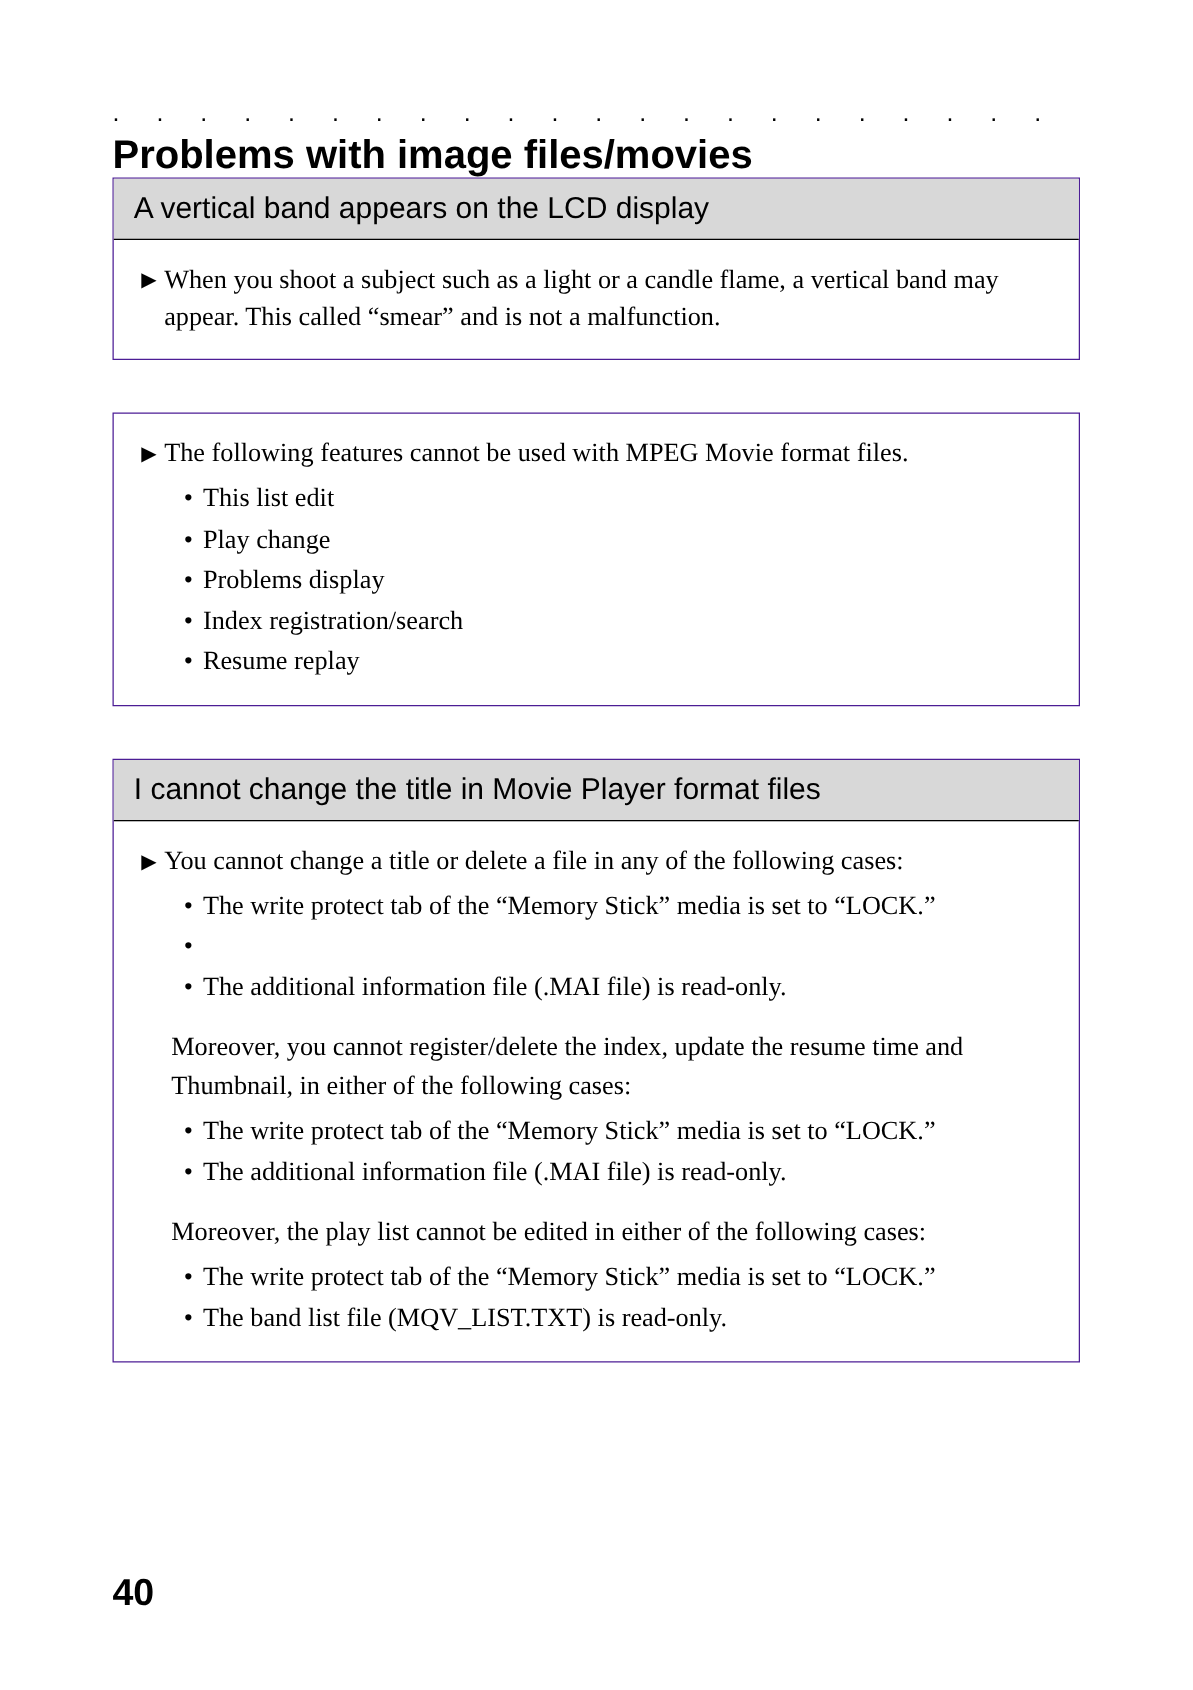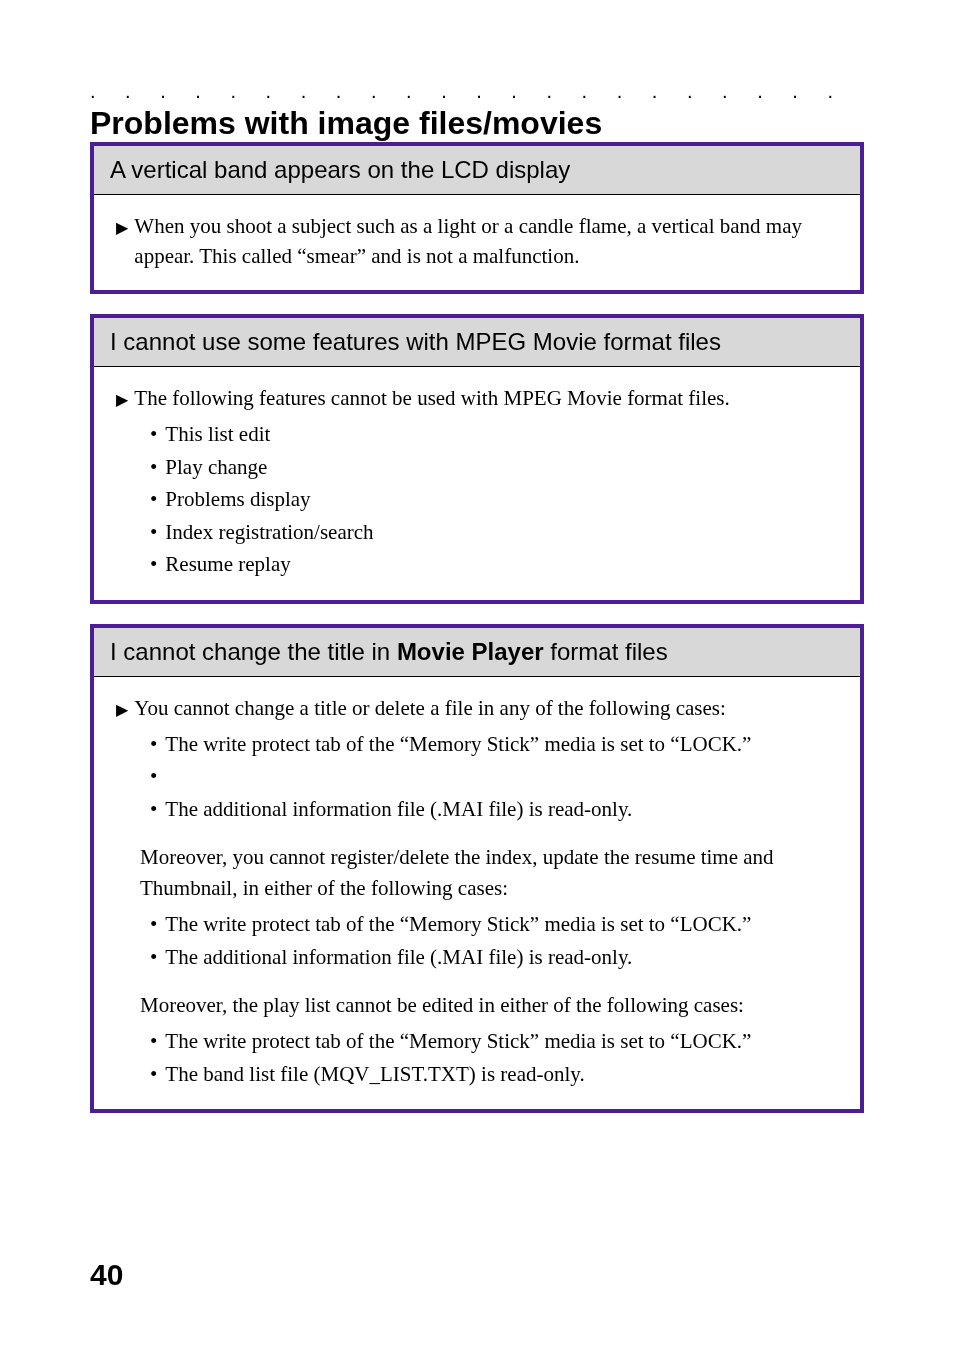--- a/index.html
+++ b/index.html
@@ -1,22 +1,22 @@
 <!DOCTYPE html>
 <html><head>
 <meta charset="utf-8">
 <style>
   * { box-sizing: border-box; margin: 0; padding: 0; }
   html, body { width: 954px; height: 1352px; background: #fff; font-family: "Times New Roman", Times, serif; color: #000; }
   .page { padding: 80px 90px 40px 90px; position: relative; height: 100%; }
   .dots { font-family: Arial, sans-serif; font-size: 20px; letter-spacing: 12px; white-space: nowrap; overflow: hidden; margin-bottom: 2px; color: #000; }
   .h1 { font-family: Arial, Helvetica, sans-serif; font-weight: 700; font-size: 32px; }
-  .box { border: 4px solid #4c1d95; margin-bottom: 20px; }
+  .box { border: 1px solid #4c1d95; margin-bottom: 42px; }
   .box-header { background: #d8d8d8; padding: 10px 16px; font-family: Arial, Helvetica, sans-serif; font-size: 24px; font-weight: 400; border-bottom: 1px solid #000; }
-  .bold { font-weight: 700; }
+  .bold { font-weight: 400; }
   .box-body { padding: 16px 22px 18px 22px; font-size: 21px; line-height: 1.45; }
   .arrow-line { display: flex; align-items: flex-start; gap: 6px; }
   .arrow { flex: 0 0 auto; font-size: 16px; padding-top: 5px; }
   .arrow-text { flex: 1 1 auto; }
   .bullets { margin: 6px 0 0 34px; }
   .bullet-line { display: flex; gap: 8px; margin: 2px 0; }
   .dot { flex: 0 0 auto; }
   .para { margin: 18px 0 4px 24px; }
   .pagenum { position: absolute; left: 90px; bottom: 60px; font-family: Arial, Helvetica, sans-serif; font-weight: 900; font-size: 30px; }
 </style>
@@ -32,21 +32,20 @@
     <div class="box-header">A vertical band appears on the LCD display</div>
     <div class="box-body">
       <div class="arrow-line">
         <span class="arrow">▶</span>
         <span class="arrow-text">When you shoot a subject such as a light or a candle flame, a vertical band may appear. This called “smear” and is not a malfunction.</span>
       </div>
     </div>
   </div>
 
   <div class="box">
-    <div class="box-header">I cannot use some features with MPEG Movie format files</div>
     <div class="box-body">
       <div class="arrow-line">
         <span class="arrow">▶</span>
         <span class="arrow-text">The following features cannot be used with MPEG Movie format files.</span>
       </div>
       <div class="bullets">
         <div class="bullet-line">
             <span class="dot">•</span>
             <span>This list edit</span>
           </div>

